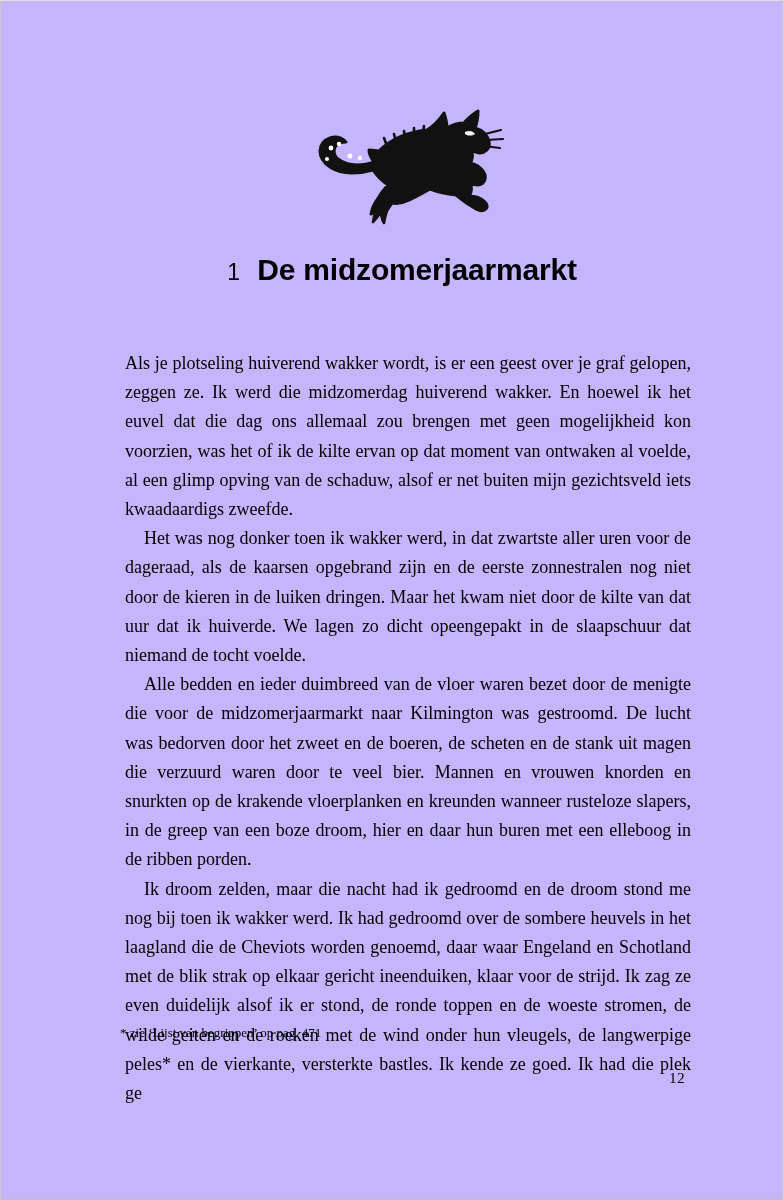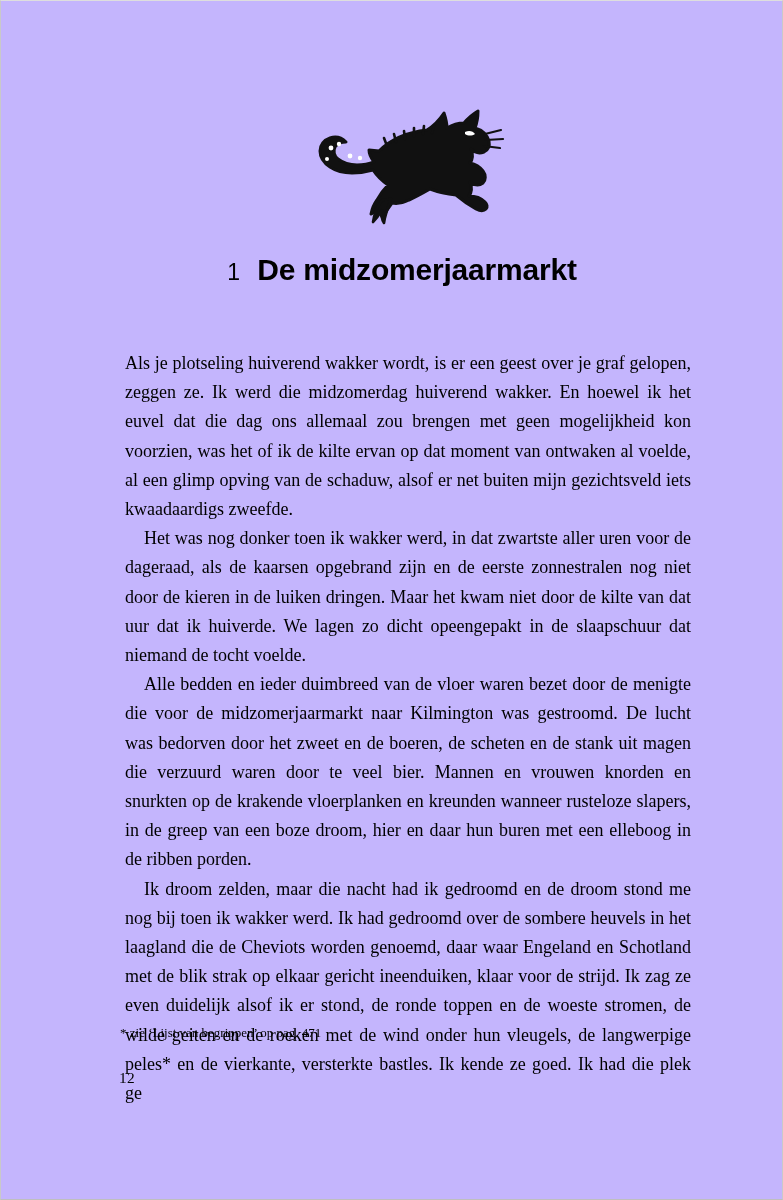--- a/index.html
+++ b/index.html
@@ -105,21 +105,21 @@
     line-height: 20px;
     text-align: left;
   }
 
   
   .folio {
     position: absolute;
     left: 0;
     top: 1068px;
     width: 566px;
-    text-align: left;
+    text-align: right;
     font-size: 15.4px;
     letter-spacing: 0.3px;
   }
 </style>
 </head>
 <body>
 
 <div class="page">
   <div class="page-inner">
 

